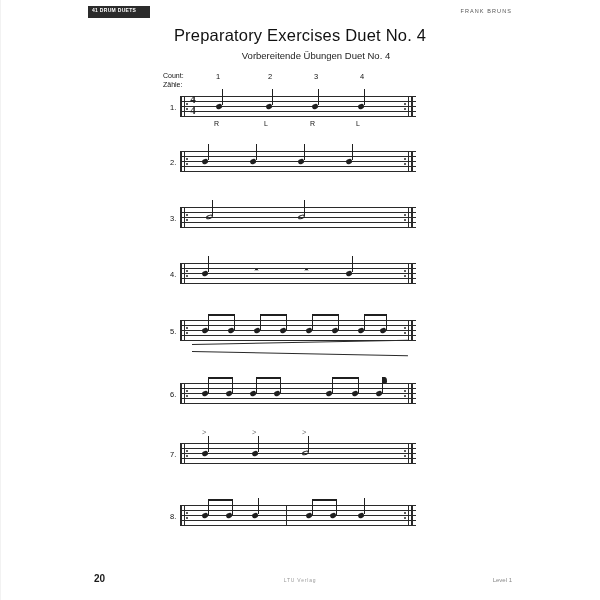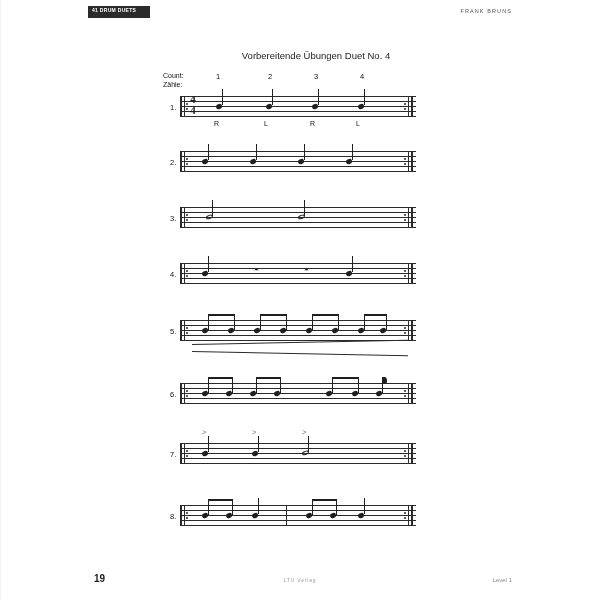--- a/index.html
+++ b/index.html
@@ -274,20 +274,21 @@
 
   <div class="edge-line"></div>
 
   <div class="header">
     <div class="header-bar">
       <div class="header-bar-text">41 DRUM DUETS</div>
     </div>
     <div class="header-right">FRANK BRUNS</div>
   </div>
 
+  <div class="title">Preparatory Exercises Duet No. 4</div>
   <div class="subtitle">Vorbereitende Übungen Duet No. 4</div>
 
   <div class="count-label l1">Count:</div>
   <div class="count-label l2">Zähle:</div>
   <div class="count-numbers">
     <span style="left:16px;">1</span>
     <span style="left:68px;">2</span>
     <span style="left:114px;">3</span>
     <span style="left:160px;">4</span>
   </div>
@@ -558,17 +559,17 @@
 
     <div class="note" style="left:178px; top:8px;"></div>
     <div class="stem" style="left:184px; top:-7px;"></div>
 
     <div class="barline-thin" style="left:228px;"></div>
     <div class="barline-thick" style="left:231px;"></div>
     <div class="repeat-dot" style="left:224px; top:6.5px;"></div>
     <div class="repeat-dot" style="left:224px; top:12px;"></div>
   </div>
 
-  <div class="footer-num">19</div>
+  <div class="footer-num">20</div>
   <div class="footer-center">LTU Verlag</div>
   <div class="footer-right">Level 1</div>
 
 </div>
 
 </body></html>

